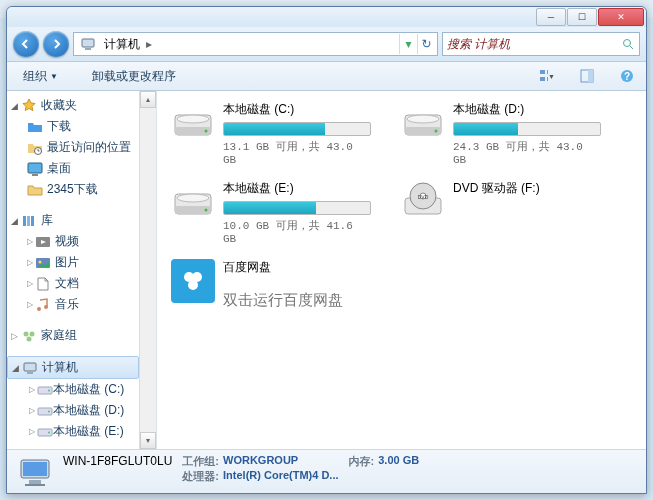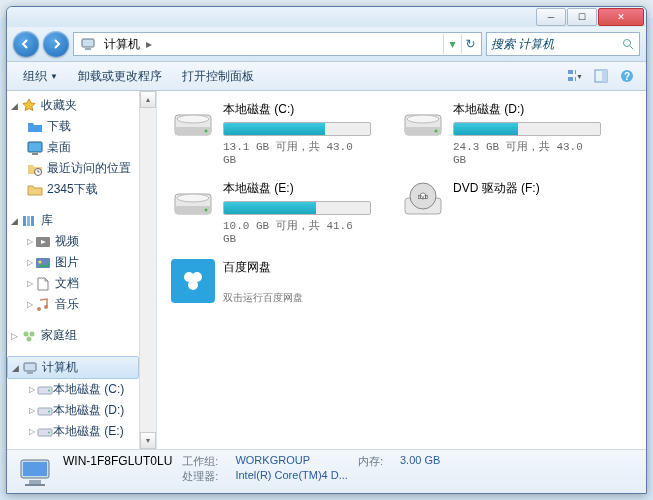--- a/index.html
+++ b/index.html
@@ -19,25 +19,25 @@
 
 .navrow { height: 34px; background: linear-gradient(#eaf3fb,#d7e7f5); display: flex; align-items: center; padding: 0 6px; gap: 4px; }
 .nav-btn { width: 26px; height: 26px; border-radius: 50%; background: radial-gradient(circle at 40% 35%, #5ca9e8,#1e6bb8); display: flex; align-items: center; justify-content: center; color: #fff; box-shadow: inset 0 1px 2px rgba(255,255,255,0.6), 0 1px 2px rgba(0,0,0,0.3); }
 .nav-btn svg { width: 12px; height: 12px; }
 .addr { flex: 1; height: 24px; background: #fff; border: 1px solid #9db6cf; display: flex; align-items: center; padding: 0 2px; font-size: 12px; }
 .addr .pc-ic { width: 16px; height: 16px; margin: 0 4px; }
 .addr .seg { padding: 0 4px; }
 .addr .arrow { color: #666; padding: 0 2px; }
 .addr .rside { margin-left: auto; display: flex; }
 .addr .rside span { width: 18px; height: 20px; display: flex; align-items: center; justify-content: center; border-left: 1px solid #d0dce8; color: #4a6; }
-.search { width: 154px; height: 24px; background: #fff; border: 1px solid #9db6cf; display: flex; align-items: center; padding: 0 4px; font-size: 12px; color: #0c4a6e; font-style: italic; }
+.search { width: 198px; height: 24px; background: #fff; border: 1px solid #9db6cf; display: flex; align-items: center; padding: 0 4px; font-size: 12px; color: #7f1d1d; font-style: italic; }
 .search svg { width: 13px; height: 13px; margin-left: auto; }
 
 
-.toolbar { height: 30px; background: linear-gradient(#f2f7fc,#e2edf7); border-top: 1px solid #bcd; border-bottom: 1px solid #bcd; display: flex; align-items: center; padding: 0 8px; font-size: 12px; color: #1a3b5c; gap: 4px; }
+.toolbar { height: 30px; background: linear-gradient(#f2f7fc,#e2edf7); border-top: 1px solid #bcd; border-bottom: 1px solid #bcd; display: flex; align-items: center; padding: 0 8px; font-size: 12px; color: #1a3b5c; gap: 18px; }
 .tb-item { padding: 3px 8px; display: flex; align-items: center; gap: 3px; cursor: default; }
 .tb-sep { flex: 1; }
 .tb-icon { width: 22px; height: 22px; display: flex; align-items: center; justify-content: center; padding: 2px; border: 1px solid transparent; }
 
 
 .body { flex: 1; display: flex; background: #fff; overflow: hidden; }
 
 
 .sidebar { width: 150px; border-right: 1px solid #d9e3ec; font-size: 12px; color: #1a3b5c; overflow-y: auto; position: relative; padding-top: 4px; }
 .side-scroll { position: absolute; right: 0; top: 0; width: 17px; height: 100%; background: #f0f0f0; border-left: 1px solid #ddd; }
@@ -59,27 +59,27 @@
 .drive-ic { width: 44px; height: 44px; flex-shrink: 0; }
 .drive-info { flex: 1; font-size: 12px; }
 .drive-name { color: #000; margin-bottom: 4px; }
 .drive-bar { height: 14px; border: 1px solid #b8b8b8; border-radius: 2px; background: #eee; overflow: hidden; margin-bottom: 3px; }
 .drive-fill { height: 100%; background: linear-gradient(#3cc8dd,#1aa8c0); }
 .drive-text { color: #6a6a6a; font-size: 11px; font-family: Liberation Mono, monospace; }
 .app-item { display: flex; gap: 8px; width: 200px; }
 .app-ic { width: 44px; height: 44px; background: #2aa3df; border-radius: 4px; display: flex; align-items: center; justify-content: center; }
 .app-info { font-size: 12px; }
 .app-name { color: #000; margin-bottom: 3px; }
-.app-sub { color: #777; font-size: 10px; margin-top: 15px; }
+.app-sub { color: #777; font-size: 15px; margin-top: 15px; }
 
 
 .status { height: 44px; background: linear-gradient(#f2f7fc,#e5eef7); border-top: 1px solid #cfd9e4; display: flex; padding: 4px 10px; font-size: 11px; color: #3a4a5a; gap: 10px; }
 .status-ic { width: 36px; height: 36px; }
 .status-col { display: flex; flex-direction: column; }
-.status-row { display: flex; gap: 17px; }
+.status-row { display: flex; gap: 4px; font-weight: bold; }
 .status-lbl { color: #6a7a8a; }
 .status-val { color: #2a5a9a; }
 </style>
 </head>
 <body>
 
 <div class="bg-tabs"></div>
 
 <div class="window">
 
@@ -120,21 +120,20 @@
         </svg>
     </div>
   </div>
 
   <div class="toolbar">
     <div class="tb-item">
         <span>组织</span>
         <span style="font-size:8px">▼</span>
       </div>
     <div class="tb-item">卸载或更改程序</div>
-    <div class="tb-item">打开控制面板</div>
     <div class="tb-sep"></div>
     <div class="tb-icon">
         <svg width="16" height="16">
           <rect x="1" y="2" width="5" height="4" fill="#6a9bd1"></rect>
           <rect x="8" y="2" width="5" height="4" fill="#6a9bd1"></rect>
           <rect x="1" y="9" width="5" height="4" fill="#6a9bd1"></rect>
           <rect x="8" y="9" width="5" height="4" fill="#6a9bd1"></rect>
         </svg>
         <span style="font-size:7px;color:#555">▼</span>
       </div>
@@ -169,32 +168,32 @@
             <span>收藏夹</span>
           </div>
         <div class="side-item">
             <svg class="ic" viewBox="0 0 16 16">
               <path d="M1 4h5l1 2h8v7H1z" fill="#4a9be8"></path>
             </svg>
             <span>下载</span>
           </div>
         <div class="side-item">
             <svg class="ic" viewBox="0 0 16 16">
-              <rect x="1" y="2" width="14" height="10" fill="#5ab0e8" stroke="#2a6080" rx="1"></rect>
-              <rect x="5" y="13" width="6" height="2" fill="#888"></rect>
-            </svg>
-            <span>桌面</span>
-          </div>
-        <div class="side-item">
-            <svg class="ic" viewBox="0 0 16 16">
               <path d="M1 4h5l1 2h8v7H1z" fill="#f0d080"></path>
               <circle cx="11" cy="11" r="3.5" fill="#fff" stroke="#666"></circle>
               <path d="M11 9v2h1.5" stroke="#666" fill="none"></path>
             </svg>
             <span>最近访问的位置</span>
+          </div>
+        <div class="side-item">
+            <svg class="ic" viewBox="0 0 16 16">
+              <rect x="1" y="2" width="14" height="10" fill="#5ab0e8" stroke="#2a6080" rx="1"></rect>
+              <rect x="5" y="13" width="6" height="2" fill="#888"></rect>
+            </svg>
+            <span>桌面</span>
           </div>
         <div class="side-item">
             <svg class="ic" viewBox="0 0 16 16">
               <path d="M1 4h5l1 2h8v7H1z" fill="#f0d080" stroke="#c8a040"></path>
             </svg>
             <span>2345下载</span>
           </div>
       </div>
 
       <div class="side-group" style="margin-right:17px">

